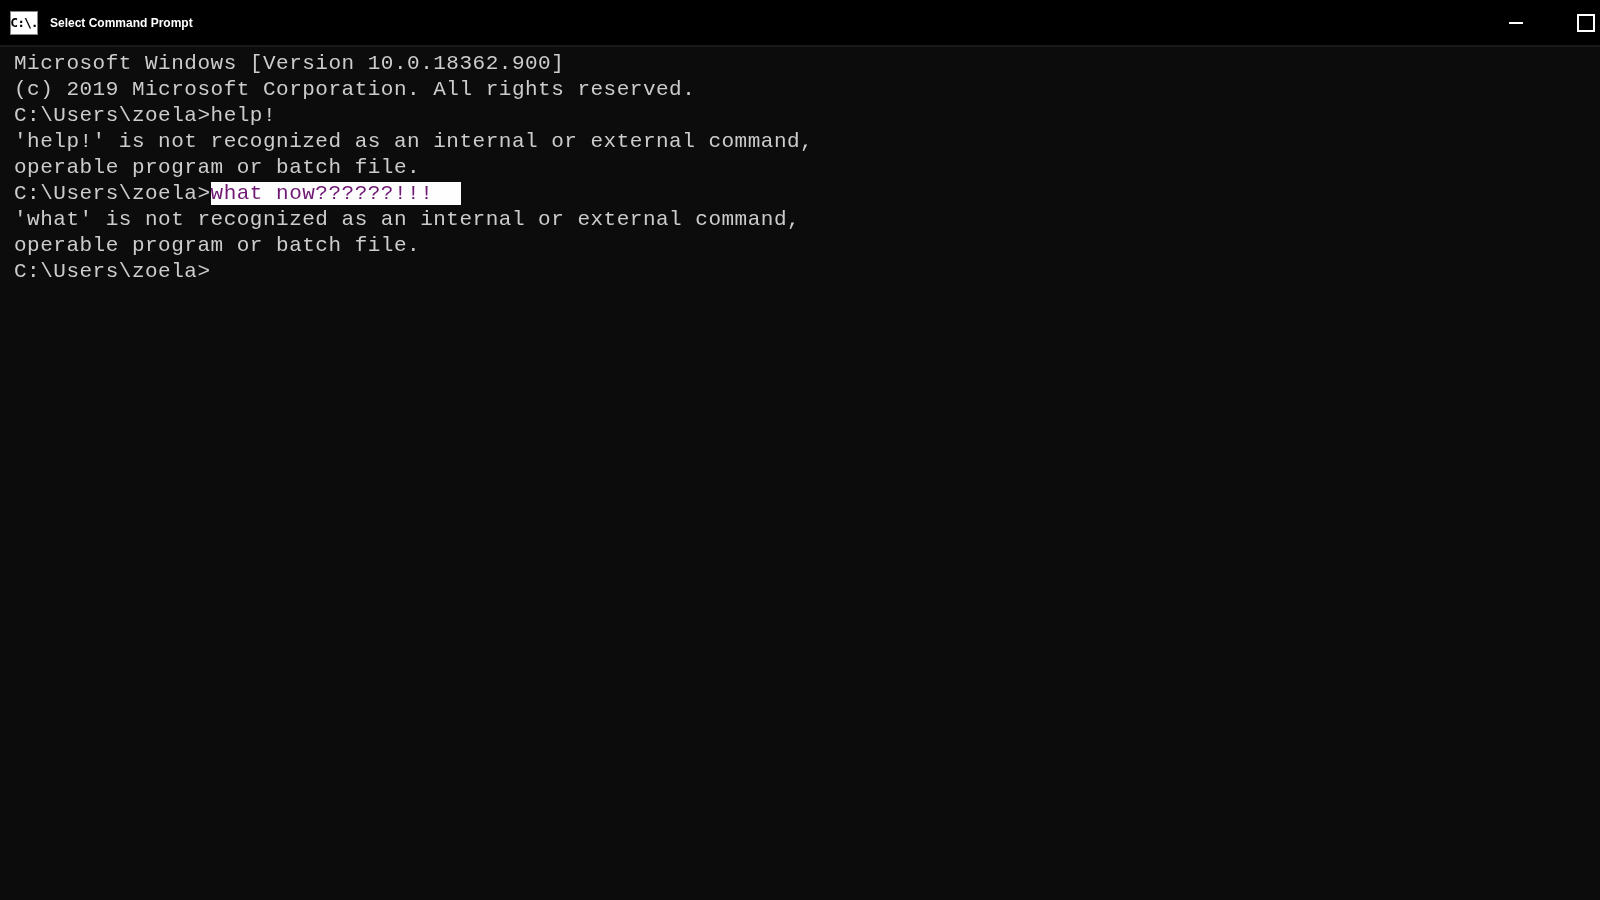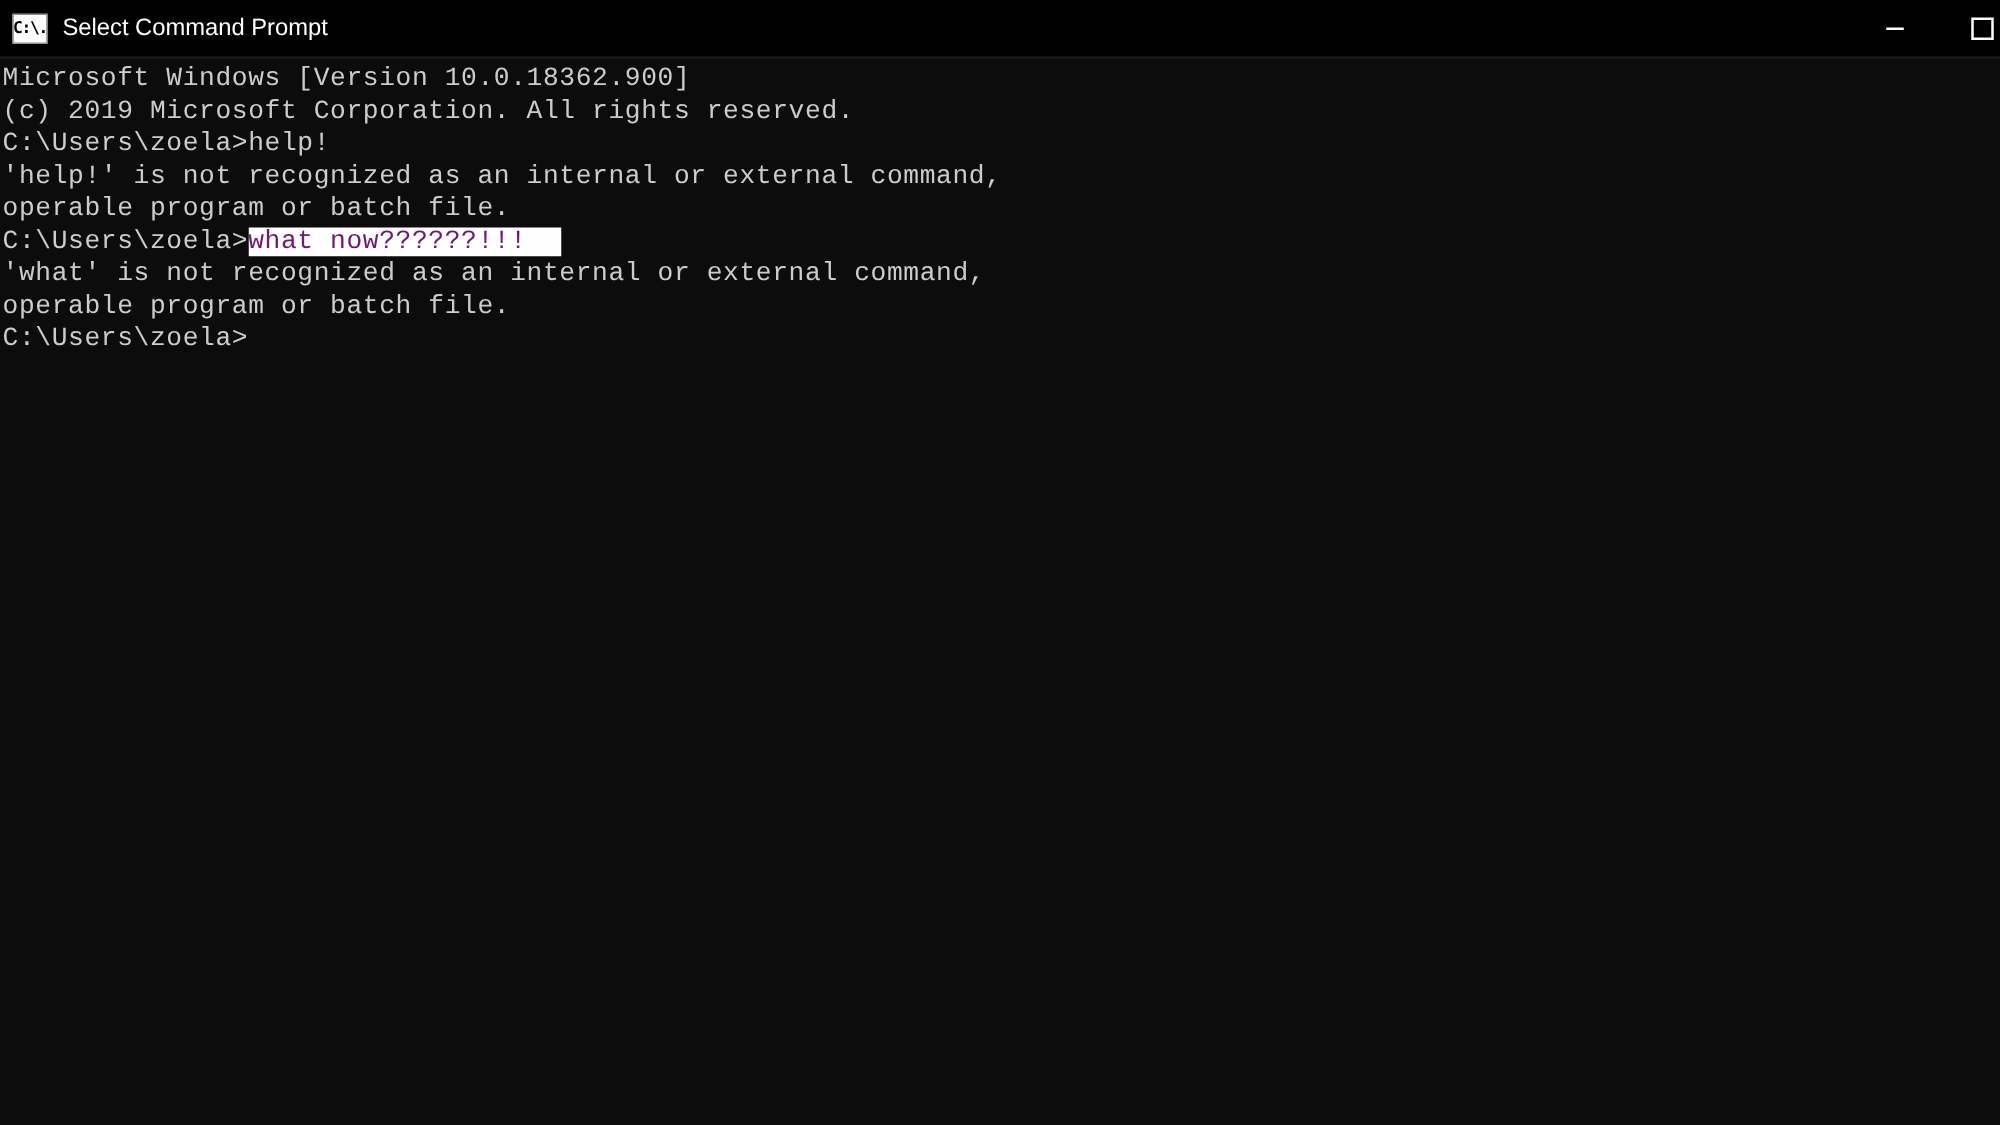--- a/index.html
+++ b/index.html
@@ -41,22 +41,23 @@
       font-size: 13px;
       font-weight: bold;
       color: #000;
       letter-spacing: -1px;
       margin-right: 12px;
       border: 1px solid #888;
     }
     .title-text {
       color: #ffffff;
       font-family: "Segoe UI", Tahoma, sans-serif;
-      font-size: 19px;
+      font-size: 12px;
       flex: 1;
+      font-weight: bold;
     }
     .window-controls {
       display: flex;
       align-items: center;
       height: 100%;
     }
     .win-btn {
       width: 60px;
       height: 100%;
       display: flex;
@@ -86,21 +87,21 @@
       border: 2px solid #ffffff;
       border-top-width: 2px;
     }
     .terminal {
       flex: 1;
       background: #0c0c0c;
       color: #cccccc;
       font-family: Consolas, "Courier New", monospace;
       font-size: 21px;
       line-height: 26px;
-      padding: 4px 0 0 2px;
+      padding: 4px 0 0 14px;
       white-space: pre;
       letter-spacing: 0.5px;
     }
     .line {
       display: block;
     }
     .selected {
       background: #fefefe;
       color: #701a75;
       padding-right: 28px;

